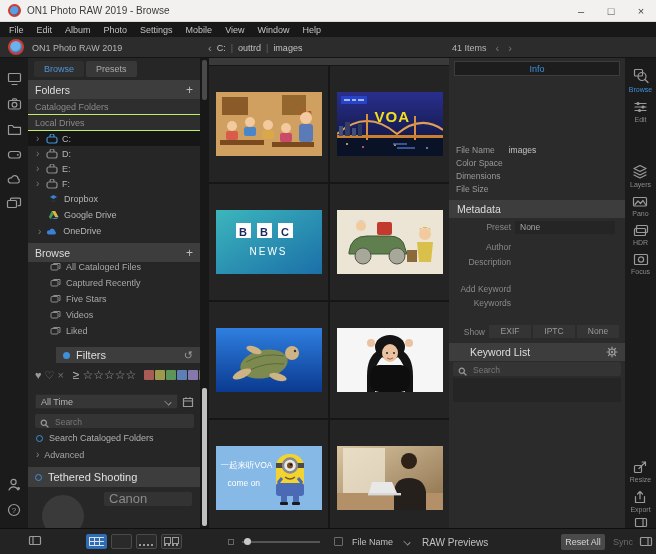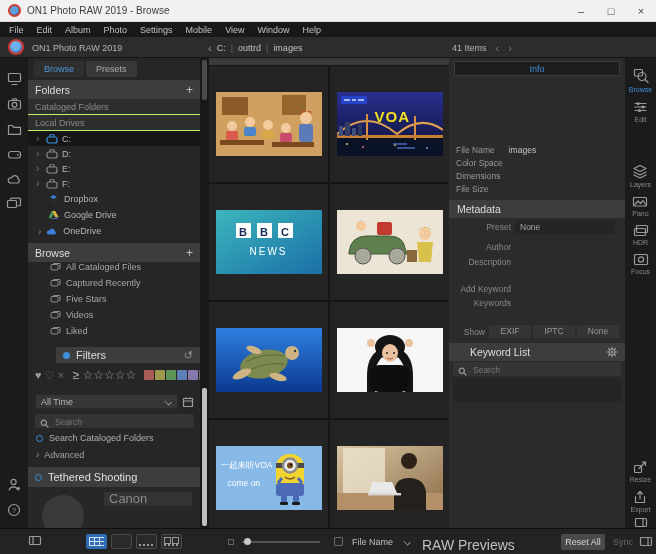--- a/index.html
+++ b/index.html
@@ -143,21 +143,21 @@
   .vicon .dotrow{position:absolute;left:2px;bottom:2px;width:15px;height:2px;
     background:linear-gradient(90deg,#9a9a9a 2px,transparent 2px) 0 0/4px 2px;}
   .vicon .half{position:absolute;left:2px;top:2px;width:7px;height:7px;border:1px solid #9a9a9a;}
   .vicon .half2{position:absolute;right:2px;top:2px;width:7px;height:7px;border:1px solid #9a9a9a;}
   .size-sq{position:absolute;left:228px;top:10px;width:6px;height:6px;border:1px solid #666;}
   .slider{position:absolute;left:242px;top:12px;width:78px;height:2px;background:#555;}
   .slider .knob{position:absolute;left:2px;top:-3px;width:7px;height:7px;border-radius:50%;background:#c9c9c9;}
   .bb-chk{position:absolute;left:334px;top:8px;width:9px;height:9px;border:1px solid #6a6a6a;border-radius:1px;}
   .bb-fname{position:absolute;left:352px;top:8px;color:#c0c0c0;font-size:9px;}
   .bb-chev{position:absolute;left:404px;top:9px;}
-  .bb-raw{position:absolute;left:422px;top:8px;color:#c0c0c0;font-size:14px;}
+  .bb-raw{position:absolute;left:422px;top:8px;color:#c0c0c0;font-size:10px;}
   .reset-btn{position:absolute;left:561px;top:5px;width:44px;height:16px;background:#4a4a4a;
     border-radius:2px;color:#d8d8d8;font-size:9px;text-align:center;line-height:16px;}
   .sync-btn{position:absolute;left:610px;top:5px;width:26px;height:16px;color:#6a6a6a;
     font-size:9px;text-align:center;line-height:16px;}
   svg .st{stroke:#9a9a9a;fill:none;stroke-width:1.2;stroke-linecap:round;stroke-linejoin:round;}
 </style>
 </head>
 <body>
 
 <div class="screen">

